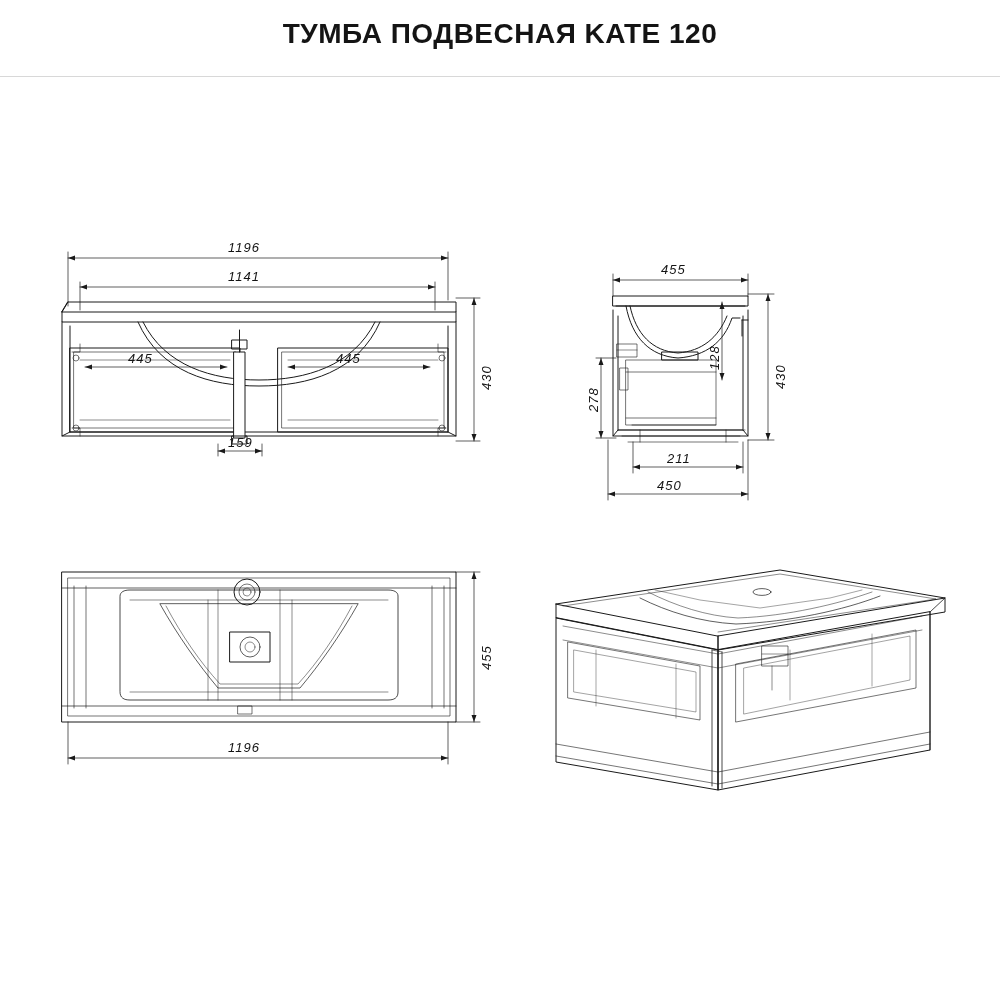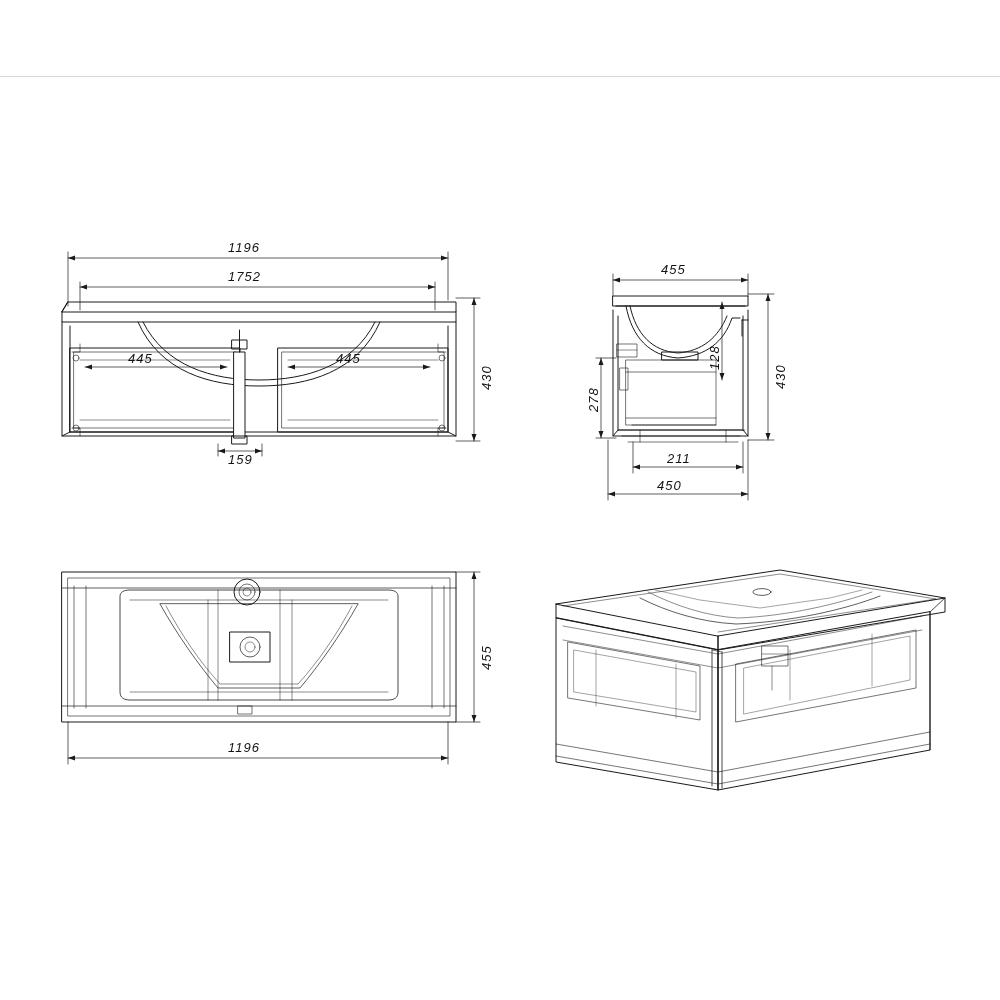--- a/index.html
+++ b/index.html
@@ -57,20 +57,21 @@
   .dimlabel.vert {
     transform-origin: left top;
     transform: rotate(-90deg);
   }
 </style>
 </head>
 <body>
 
 <div id="page">
 
+  <div id="title">ТУМБА ПОДВЕСНАЯ KATE 120</div>
   <div id="title-rule"></div>
 
   <svg id="drawing" width="1000" height="1000" viewBox="0 0 1000 1000">
     <g fill="none" stroke="#1a1a1a" stroke-width="1" stroke-linecap="round" stroke-linejoin="round">
 
       <g>
 
         <g stroke-width="0.7">
           <line x1="68" y1="258" x2="448" y2="258"></line>
           <line x1="68" y1="252" x2="68" y2="306"></line>
@@ -323,24 +324,24 @@
         <path d="M872 634 L872 686" stroke-width="0.4"></path>
 
         <path d="M930 612 L945 598" stroke-width="0.8"></path>
         <path d="M930 750 L930 612" stroke-width="0.8"></path>
         <path d="M718 790 L718 650" stroke-width="0.8"></path>
       </g>
     </g>
   </svg>
 
   <div class="dimlabel" style="left:228px; top:240px;">1196</div>
-  <div class="dimlabel" style="left:228px; top:269px;">1752</div>
+  <div class="dimlabel" style="left:228px; top:269px;">1141</div>
   <div class="dimlabel" style="left:128px; top:351px;">445</div>
   <div class="dimlabel" style="left:336px; top:351px;">445</div>
-  <div class="dimlabel" style="left:228px; top:452px;">159</div>
+  <div class="dimlabel" style="left:228px; top:435px;">159</div>
   <div class="dimlabel vert" style="left:479px; top:390px;">430</div>
 
   <div class="dimlabel" style="left:661px; top:262px;">455</div>
   <div class="dimlabel vert" style="left:707px; top:370px;">128</div>
   <div class="dimlabel vert" style="left:586px; top:412px;">278</div>
   <div class="dimlabel vert" style="left:773px; top:389px;">430</div>
   <div class="dimlabel" style="left:667px; top:451px;">211</div>
   <div class="dimlabel" style="left:657px; top:478px;">450</div>
 
   <div class="dimlabel vert" style="left:479px; top:670px;">455</div>

